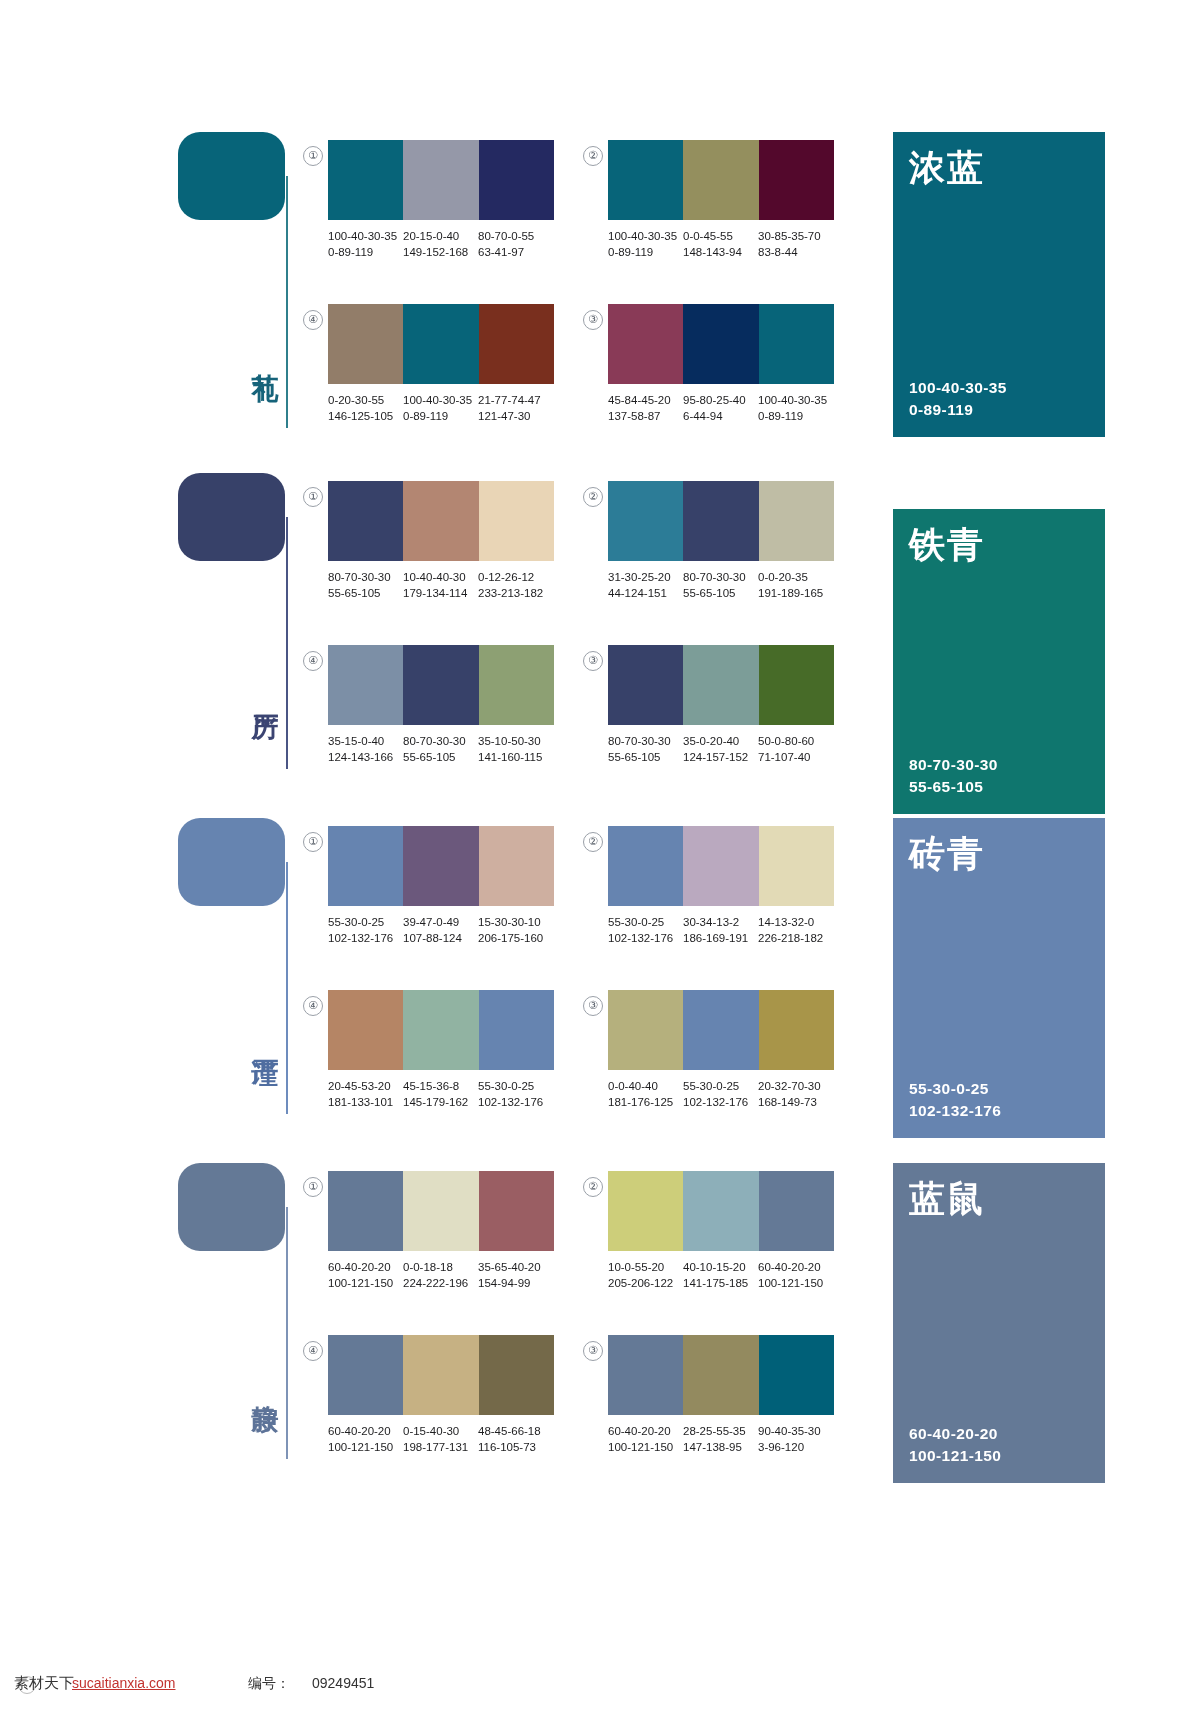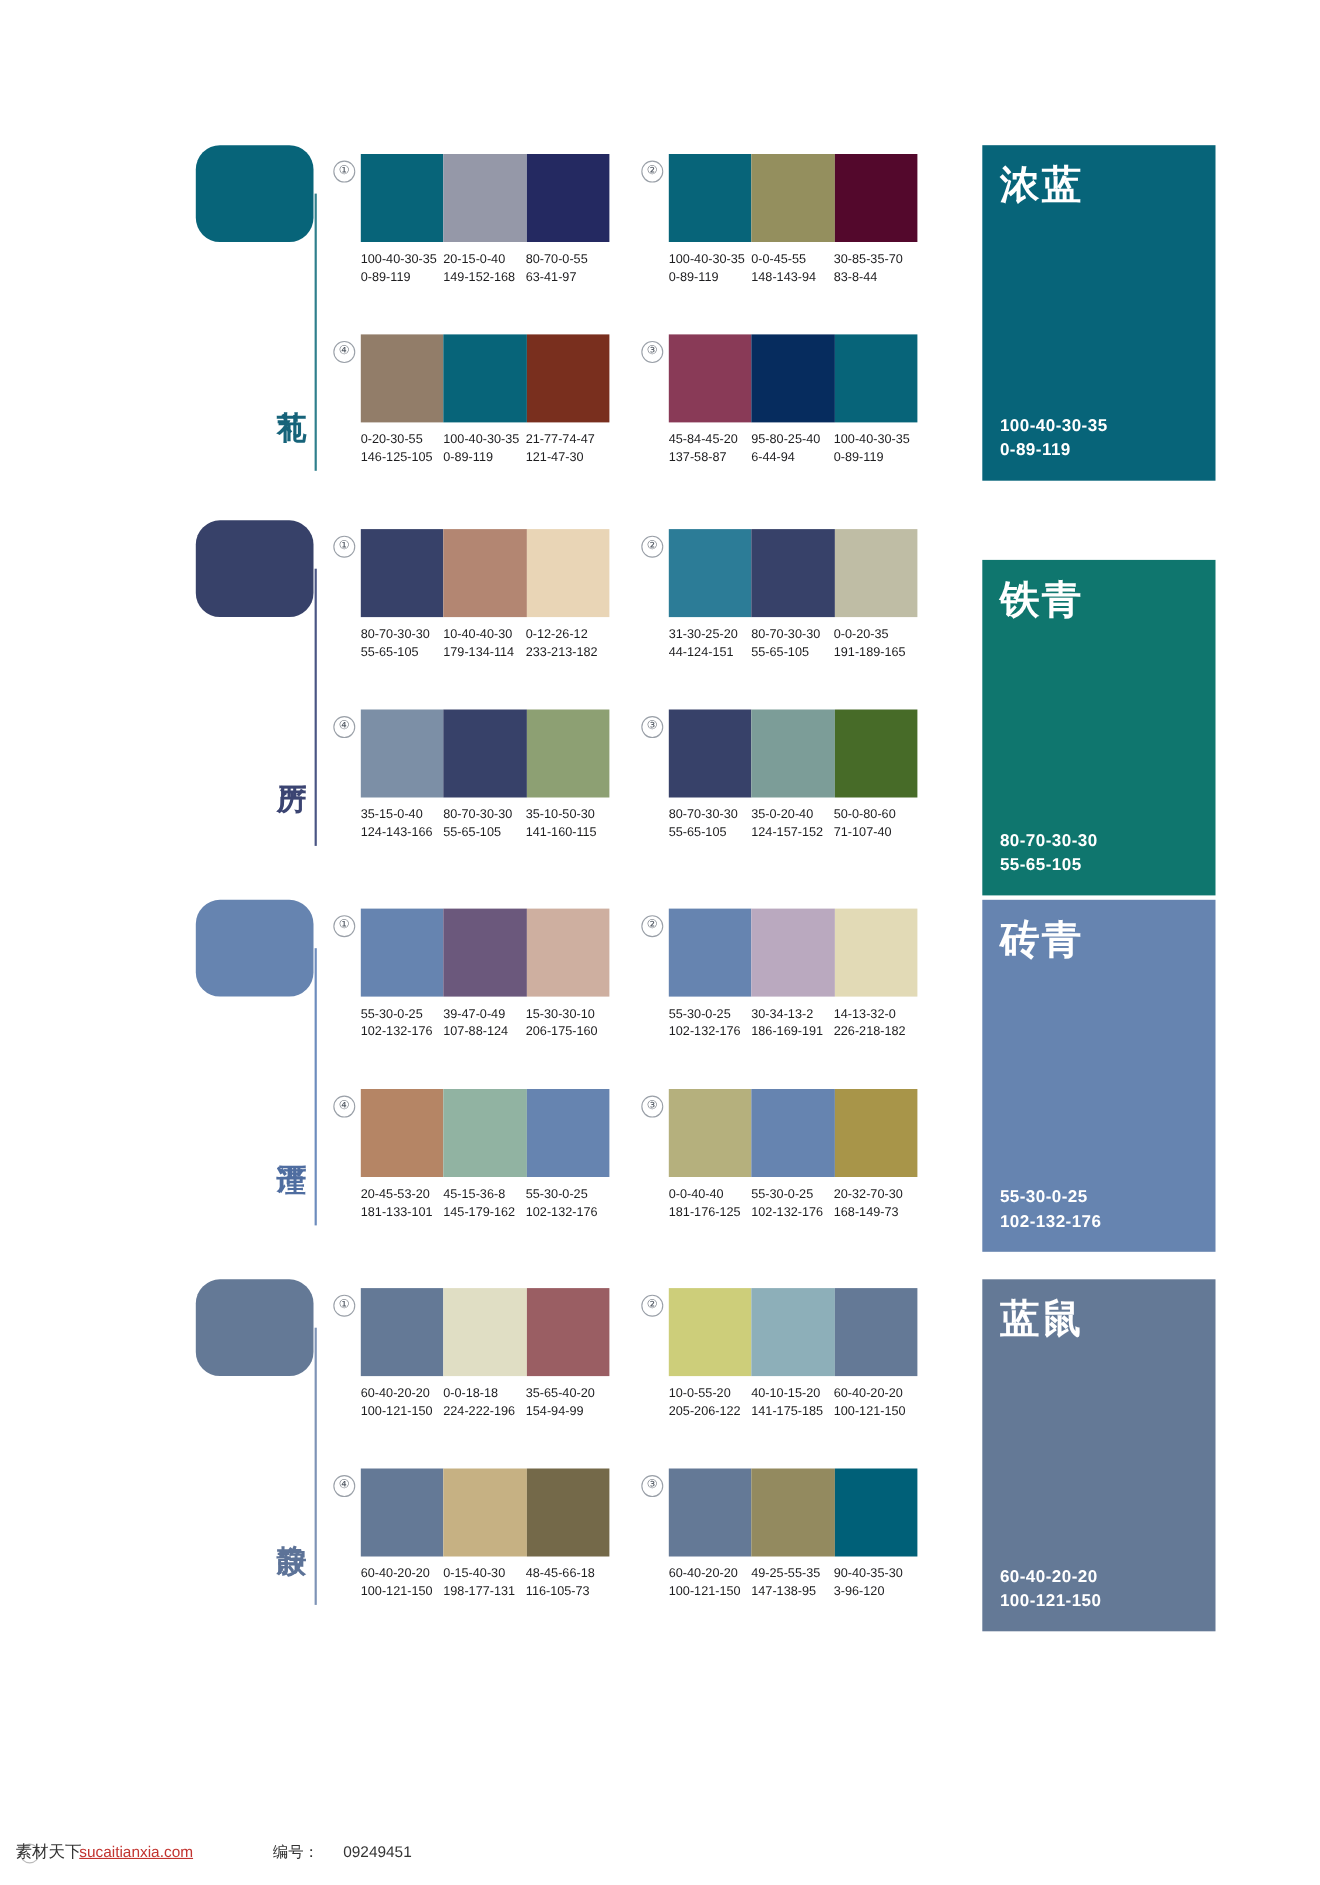--- a/index.html
+++ b/index.html
@@ -459,21 +459,21 @@
           <div class="bar" style="background: rgb(100, 121, 150);"></div>
           <div class="bar" style="background: rgb(147, 138, 95);"></div>
           <div class="bar" style="background: rgb(0, 96, 120);"></div>
         </div>
         <div class="labels">
           <div class="lab">
             <span>60-40-20-20</span>
             <span>100-121-150</span>
           </div>
           <div class="lab">
-            <span>49-25-55-35</span>
+            <span>28-25-55-35</span>
             <span>147-138-95</span>
           </div>
           <div class="lab">
             <span>90-40-35-30</span>
             <span>3-96-120</span>
           </div>
         </div>
       </div>
       <div class="card" style="background: rgb(100, 121, 150); top: 0px; height: 320px;">
         <div class="card-name">蓝鼠</div>

